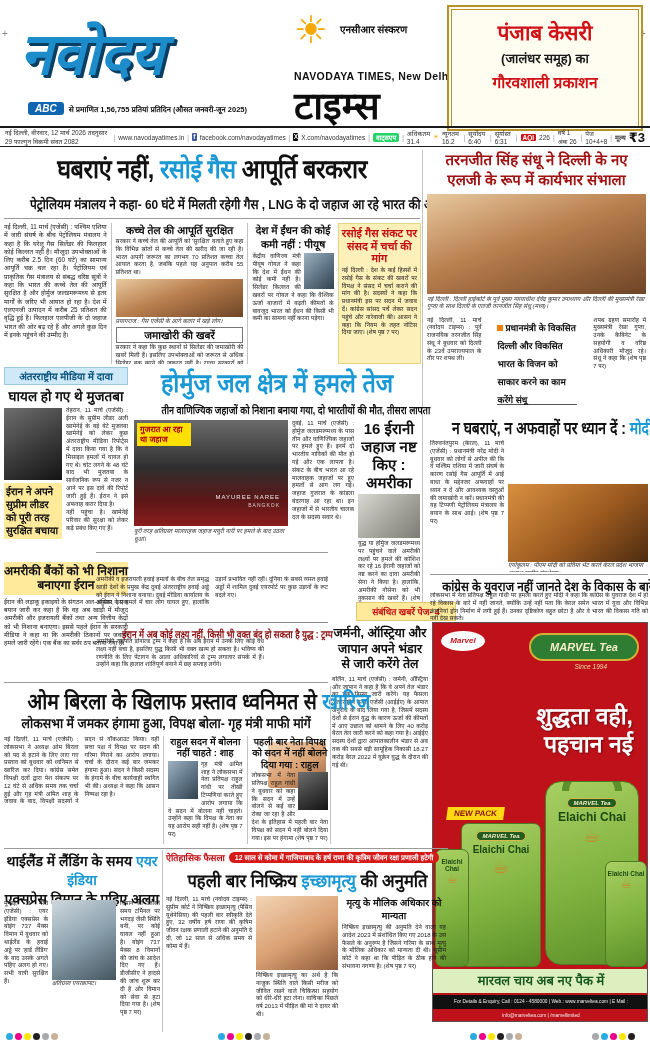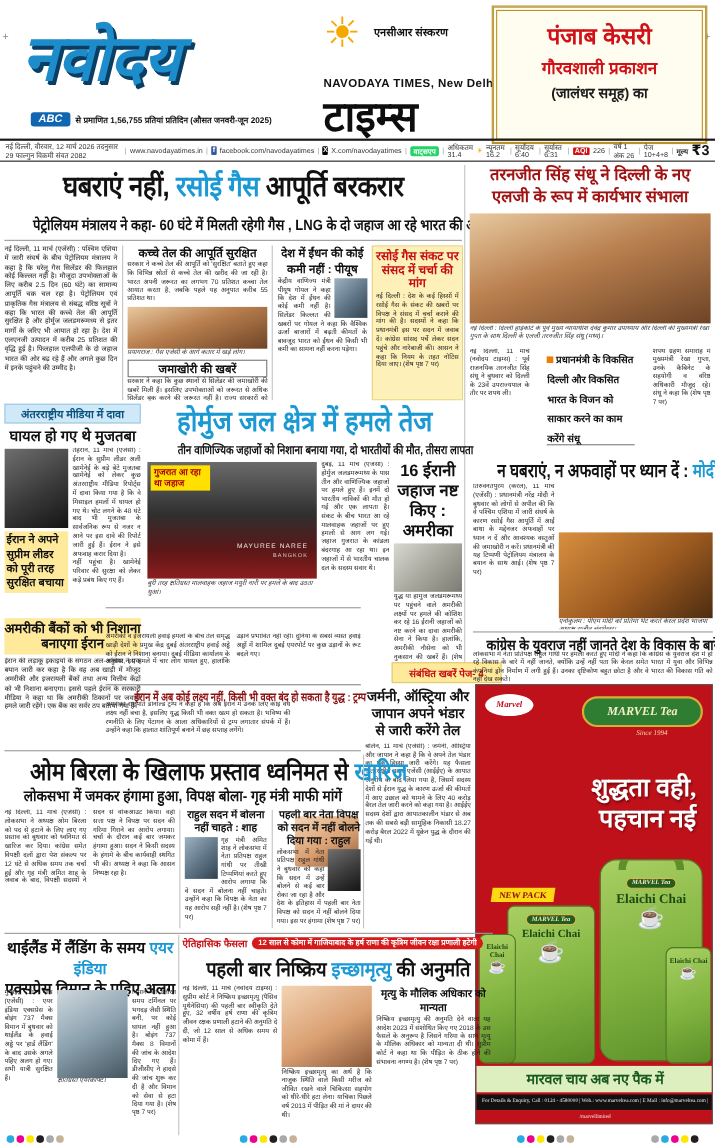--- a/index.html
+++ b/index.html
@@ -43,22 +43,22 @@
 
   <div class="abs" style="left:20px;top:4px;width:262px;height:100px;font-size:58px;font-weight:800;font-style:italic;color:#1d8ccb;line-height:100px;text-shadow:2px 2px 0 #0a3e63,3px 3px 0 #0a3e63;">नवोदय</div>
 
   <div class="abs" style="left:294px;top:8px;font-size:38px;color:#f5a800;">☀</div>
   <div class="abs" style="left:340px;top:22px;font-size:10px;font-weight:700;">एनसीआर संस्करण</div>
   <div class="abs" style="left:294px;top:70px;font-size:10.5px;font-weight:700;letter-spacing:0.4px;">NAVODAYA TIMES, New Delhi</div>
   <div class="abs" style="left:294px;top:78px;width:150px;font-size:38px;font-weight:800;color:#0d0d0d;">टाइम्स</div>
 
   <div class="abs" style="left:448px;top:6px;width:186px;height:108px;background:#fffdf0;border:4px double #b8912a;outline:1px solid #b8912a;text-align:center;padding-top:8px;">
     <div style="font-size:21px;font-weight:800;color:#d01218;">पंजाब केसरी</div>
+    <div style="font-size:13px;font-weight:700;color:#1a1a1a;margin-top:3px;">(जालंधर समूह) का</div>
     <div style="font-size:15.5px;font-weight:800;color:#d01218;margin-top:4px;">गौरवशाली प्रकाशन</div>
-    <div style="font-size:13px;font-weight:700;color:#1a1a1a;margin-top:3px;">(जालंधर समूह) का</div>
   </div>
 
   <div class="abs" style="left:28px;top:102px;display:flex;align-items:center;">
     <span style="background:#1066b0;color:#fff;font-style:italic;font-weight:800;font-size:10px;padding:1px 7px;border-radius:3px;">ABC</span>
     <span style="font-size:7.5px;font-weight:700;margin-left:5px;">से प्रमाणित 1,56,755 प्रतियां प्रतिदिन (औसत जनवरी-जून 2025)</span>
   </div>
 
   <div class="abs" style="left:0;top:126px;width:650px;height:21px;border-top:2px solid #1a1a1a;border-bottom:1px solid #1a1a1a;display:flex;align-items:center;font-size:6.5px;padding:0 5px;box-sizing:border-box;gap:3px;">
     <span class="seg">नई दिल्ली, वीरवार, 12 मार्च 2026 तदनुसार 29 फाल्गुन विक्रमी संवत 2082</span>
     <span class="pipe">|</span>
@@ -204,21 +204,21 @@
   <div class="abs" style="left:430px;top:574px;width:218px;text-align:center;border-top:1px solid #999;padding-top:2px;">
     <span class="fit" style="transform:scaleX(0.9);font-size:13px;font-weight:800;">कांग्रेस के युवराज नहीं जानते देश के विकास के बारे में</span>
   </div>
   <p class="abs body-sm" style="left:430px;top:592px;width:218px;height:28px;overflow:hidden;">लोकसभा में नेता प्रतिपक्ष राहुल गांधी पर हमला करते हुए मोदी ने कहा कि कांग्रेस के युवराज देश में हो रहे विकास के बारे में नहीं जानते, क्योंकि उन्हें नहीं पता कि केरल समेत भारत में युवा और विभिन्न कंपनियां ड्रोन निर्माण में लगी हुई हैं। उनका दृष्टिकोण बहुत छोटा है और वे भारत की विकास गति को नहीं देख सकते।</p>
 
   <div class="abs" style="left:332px;top:626px;width:96px;">
     <div style="font-size:12.5px;font-weight:800;text-align:center;line-height:1.25;">जर्मनी, ऑस्ट्रिया और जापान अपने भंडार से जारी करेंगे तेल</div>
     <p class="body-sm" style="margin-top:3px;height:160px;overflow:hidden;">बर्लिन, 11 मार्च (एजेंसी) : जर्मनी, ऑस्ट्रिया और जापान ने कहा है कि वे अपने तेल भंडार का एक हिस्सा जारी करेंगे। यह फैसला अंतरराष्ट्रीय ऊर्जा एजेंसी (आईईए) के आपात अनुरोध के बाद लिया गया है, जिसमें सदस्य देशों से ईरान युद्ध के कारण ऊर्जा की कीमतों में आए उछाल को थामने के लिए 40 करोड़ बैरल तेल जारी करने को कहा गया है। आईईए सदस्य देशों द्वारा आपातकालीन भंडार से अब तक की सबसे बड़ी सामूहिक निकासी 18.27 करोड़ बैरल 2022 में यूक्रेन युद्ध के दौरान की गई थी।</p>
   </div>
 
-  <div class="abs" style="left:432px;top:622px;width:216px;height:400px;background:#bf1119;border:1px solid #555;box-sizing:border-box;overflow:hidden;font-family:Liberation Serif, serif;">
+  <div class="abs" style="left:432px;top:622px;width:216px;height:400px;background:#bf1119;border:1px solid #555;box-sizing:border-box;overflow:hidden;">
     <div style="position:absolute;left:8px;top:8px;width:44px;height:20px;background:#fff;border-radius:50%;text-align:center;line-height:20px;color:#c1121c;font-weight:800;font-style:italic;font-size:8px;">Marvel</div>
     <div style="position:absolute;right:8px;top:10px;width:106px;height:24px;background:#2e7d32;border:2px solid #d4af37;border-radius:14px;color:#f6edc8;font-weight:800;font-style:italic;font-size:11px;text-align:center;line-height:24px;">MARVEL Tea</div>
     <div style="position:absolute;right:40px;top:40px;color:#f0d9a0;font-style:italic;font-size:6.5px;">Since 1994</div>
     <div style="position:absolute;right:14px;top:76px;color:#fff;font-weight:800;font-size:23px;text-shadow:1px 1px 2px rgba(0,0,0,0.4);">शुद्धता वही,</div>
     <div style="position:absolute;right:14px;top:104px;color:#fff;font-weight:800;font-size:23px;text-shadow:1px 1px 2px rgba(0,0,0,0.4);">पहचान नई</div>
     <div style="position:absolute;left:14px;top:184px;background:#ffd814;color:#8c1111;font-weight:800;font-size:8px;padding:2px 7px;transform:skewX(-8deg);">NEW PACK</div>
 
     <div class="pack" style="left:112px;top:158px;width:92px;height:182px;border-radius:16px;">
       <div style="width:46px;height:16px;border:7px solid #5d8f2a;border-bottom:none;border-radius:24px 24px 0 0;margin:-14px auto 0;"></div>
       <span class="plogo">MARVEL Tea</span>

